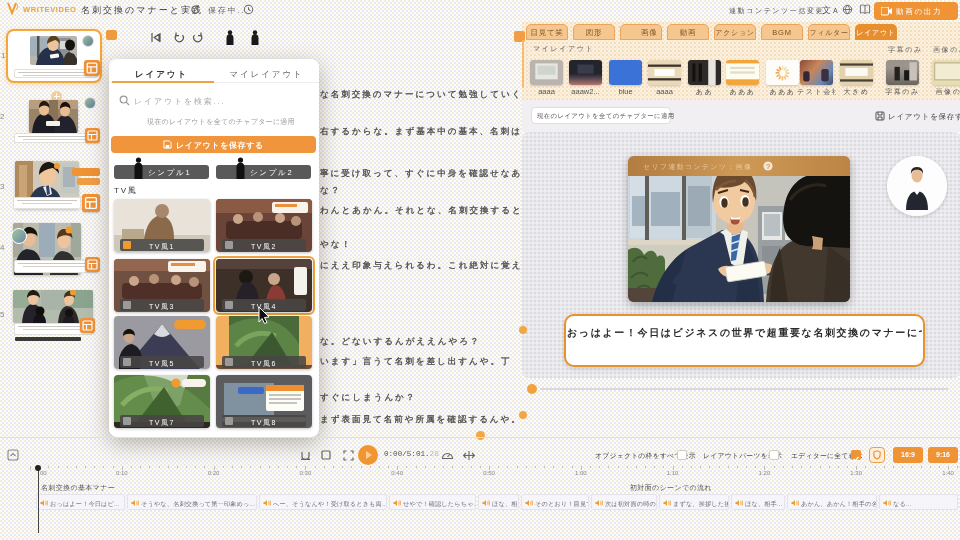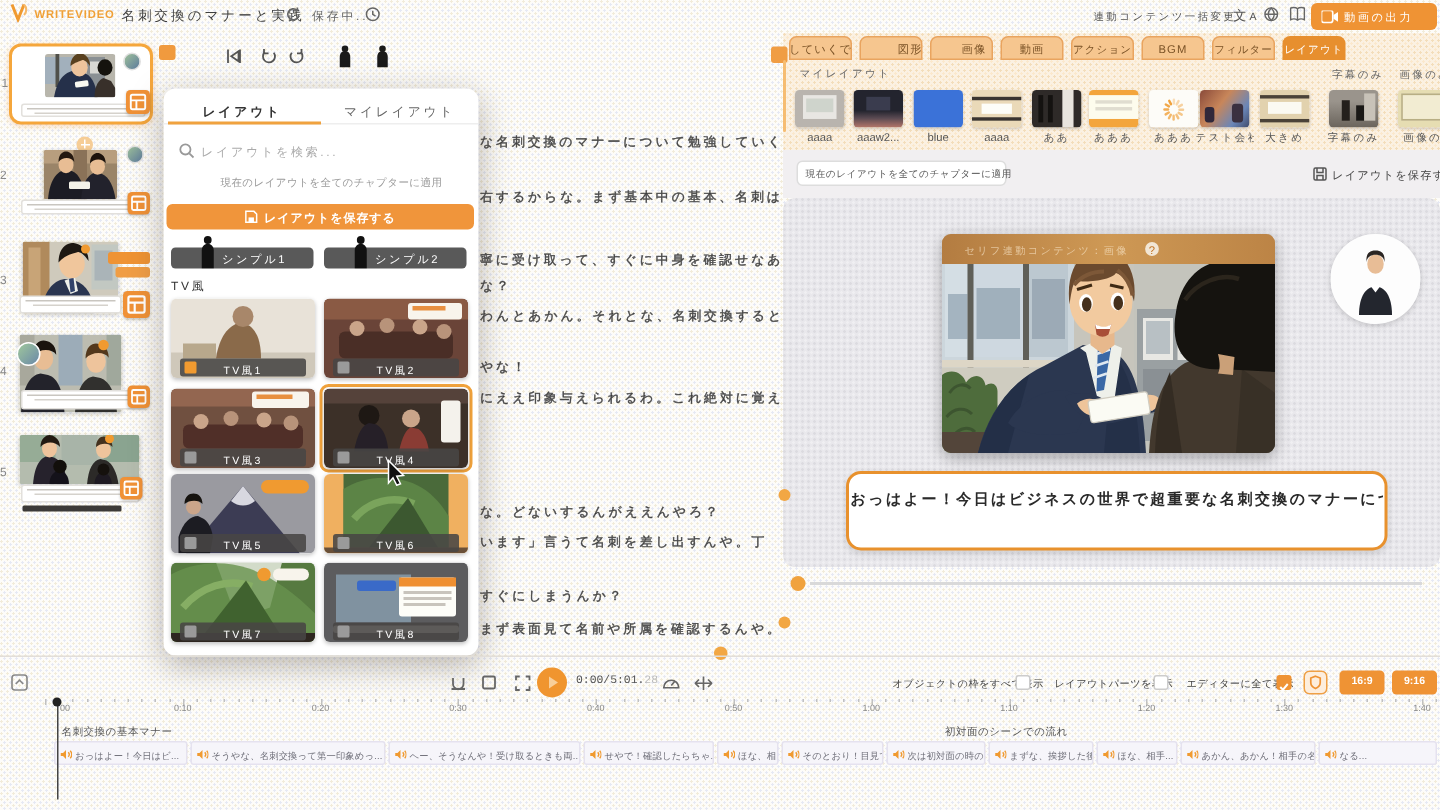--- a/index.html
+++ b/index.html
@@ -38,23 +38,23 @@
     </svg>
 <div class="abs" style="left:874px;top:2px;width:84px;height:18px;background:#ef9334;border-radius:4px"></div>
 <svg class="abs" style="left:881px;top:7px" width="11" height="9" viewBox="0 0 11 9">
       <rect x="0" y="0" width="7.5" height="8" rx="1.5" fill="none" stroke="#fff" stroke-width="1.1"></rect>
       <path d="M8 3l3-2v6.5l-3-2z" fill="#fff"></path>
     </svg>
 <div class="txt jp" style="left:896px;top:7px;font-size:7.5px;color:#fff;">動画の出力</div>
 <div class="abs" style="left:522px;top:22px;width:438px;height:110px;background:radial-gradient(circle at 1px 1px,#f3ddba 0.7px,transparent 0.9px),radial-gradient(circle at 1px 1px,#fbe8cc 0.7px,transparent 0.9px),#fbf1e2;background-size:4px 4px,4px 4px;background-position:0 0,2px 2px"></div>
 <div class="abs" style="left:514px;top:31px;width:11px;height:11px;background:#f09d44;border-radius:2px"></div>
 <div class="abs" style="left:526px;top:24px;width:42px;height:16px;background:#f6c68f;border:1px solid #e9a45f;box-sizing:border-box;border-radius:5px 5px 0 0"></div>
-<div class="txt jp" style="left:526px;top:28px;width:42px;text-align:center;font-size:7.5px;color:#7a5226;letter-spacing:.1em">していくで</div>
+<div class="txt jp" style="left:526px;top:28px;width:42px;text-align:center;font-size:7.5px;color:#7a5226;letter-spacing:.1em">目見て笑</div>
 <div class="abs" style="left:573px;top:24px;width:42px;height:16px;background:#f6c68f;border:1px solid #e9a45f;box-sizing:border-box;border-radius:5px 5px 0 0"></div>
-<div class="txt jp" style="left:573px;top:28px;width:42px;text-align:right;font-size:7.5px;color:#7a5226;letter-spacing:.1em">図形</div>
+<div class="txt jp" style="left:573px;top:28px;width:42px;text-align:center;font-size:7.5px;color:#7a5226;letter-spacing:.1em">図形</div>
 <div class="abs" style="left:620px;top:24px;width:42px;height:16px;background:#f6c68f;border:1px solid #e9a45f;box-sizing:border-box;border-radius:5px 5px 0 0"></div>
 <div class="txt jp" style="left:641px;top:28px;width:42px;text-align:left;font-size:7.5px;color:#7a5226;letter-spacing:.1em">画像</div>
 <div class="abs" style="left:667px;top:24px;width:42px;height:16px;background:#f6c68f;border:1px solid #e9a45f;box-sizing:border-box;border-radius:5px 5px 0 0"></div>
 <div class="txt jp" style="left:667px;top:28px;width:42px;text-align:center;font-size:7.5px;color:#7a5226;letter-spacing:.1em">動画</div>
 <div class="abs" style="left:714px;top:24px;width:42px;height:16px;background:#f6c68f;border:1px solid #e9a45f;box-sizing:border-box;border-radius:5px 5px 0 0"></div>
 <div class="txt jp" style="left:714px;top:28px;width:42px;text-align:center;font-size:7px;color:#7a5226;letter-spacing:.1em">アクション</div>
 <div class="abs" style="left:761px;top:24px;width:42px;height:16px;background:#f6c68f;border:1px solid #e9a45f;box-sizing:border-box;border-radius:5px 5px 0 0"></div>
 <div class="txt jp" style="left:761px;top:28px;width:42px;text-align:center;font-size:7.5px;color:#7a5226;letter-spacing:.1em">BGM</div>
 <div class="abs" style="left:808px;top:24px;width:42px;height:16px;background:#f6c68f;border:1px solid #e9a45f;box-sizing:border-box;border-radius:5px 5px 0 0"></div>
 <div class="txt jp" style="left:808px;top:28px;width:42px;text-align:center;font-size:7px;color:#7a5226;letter-spacing:.1em">フィルター</div>

